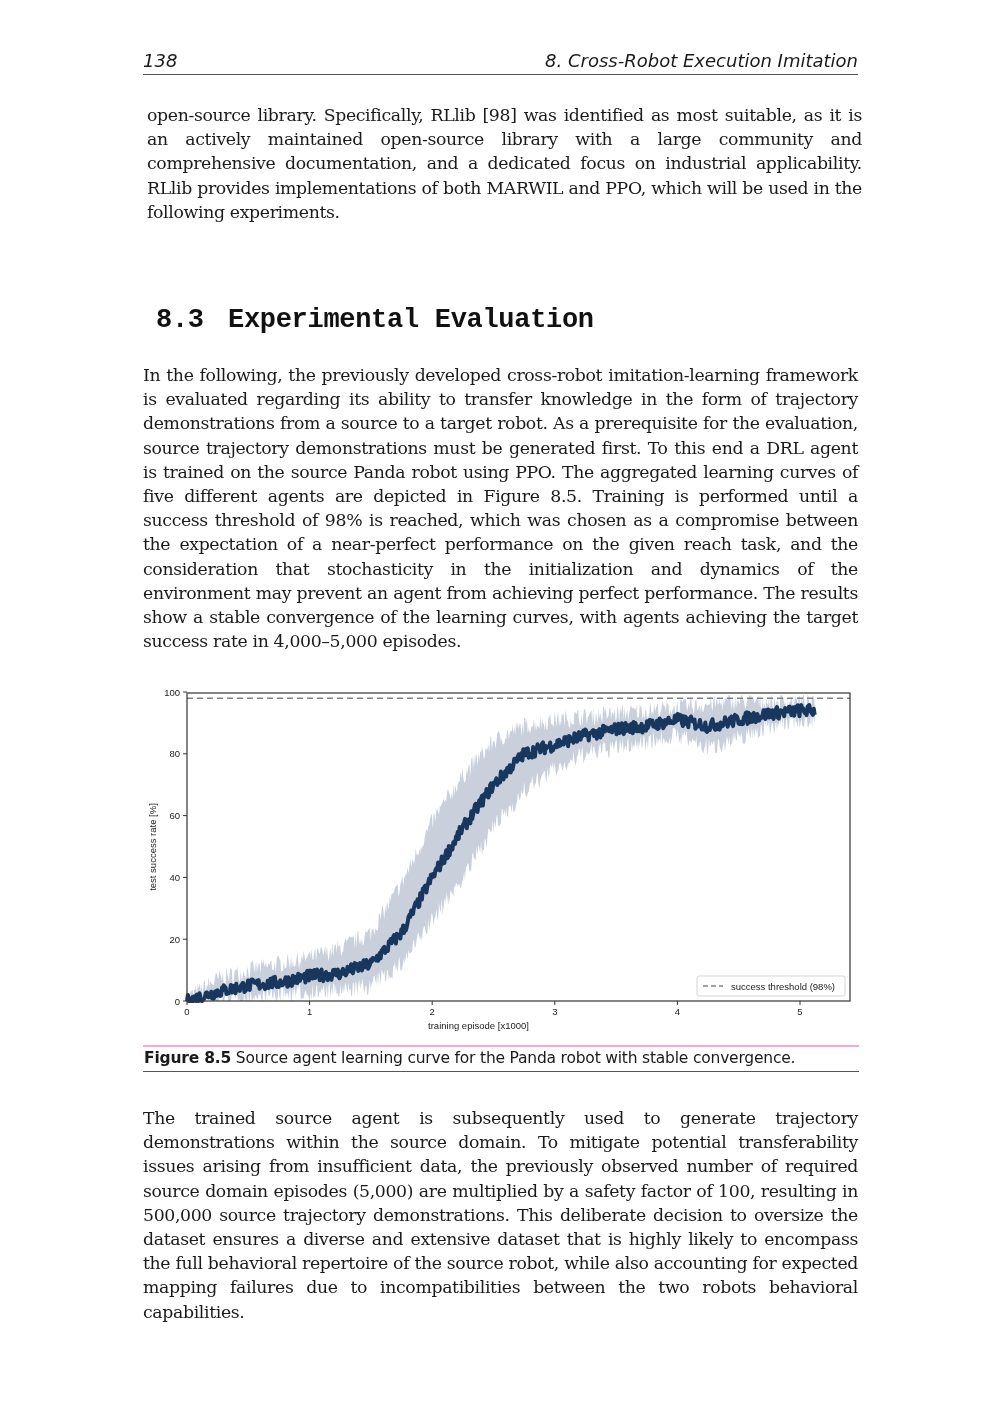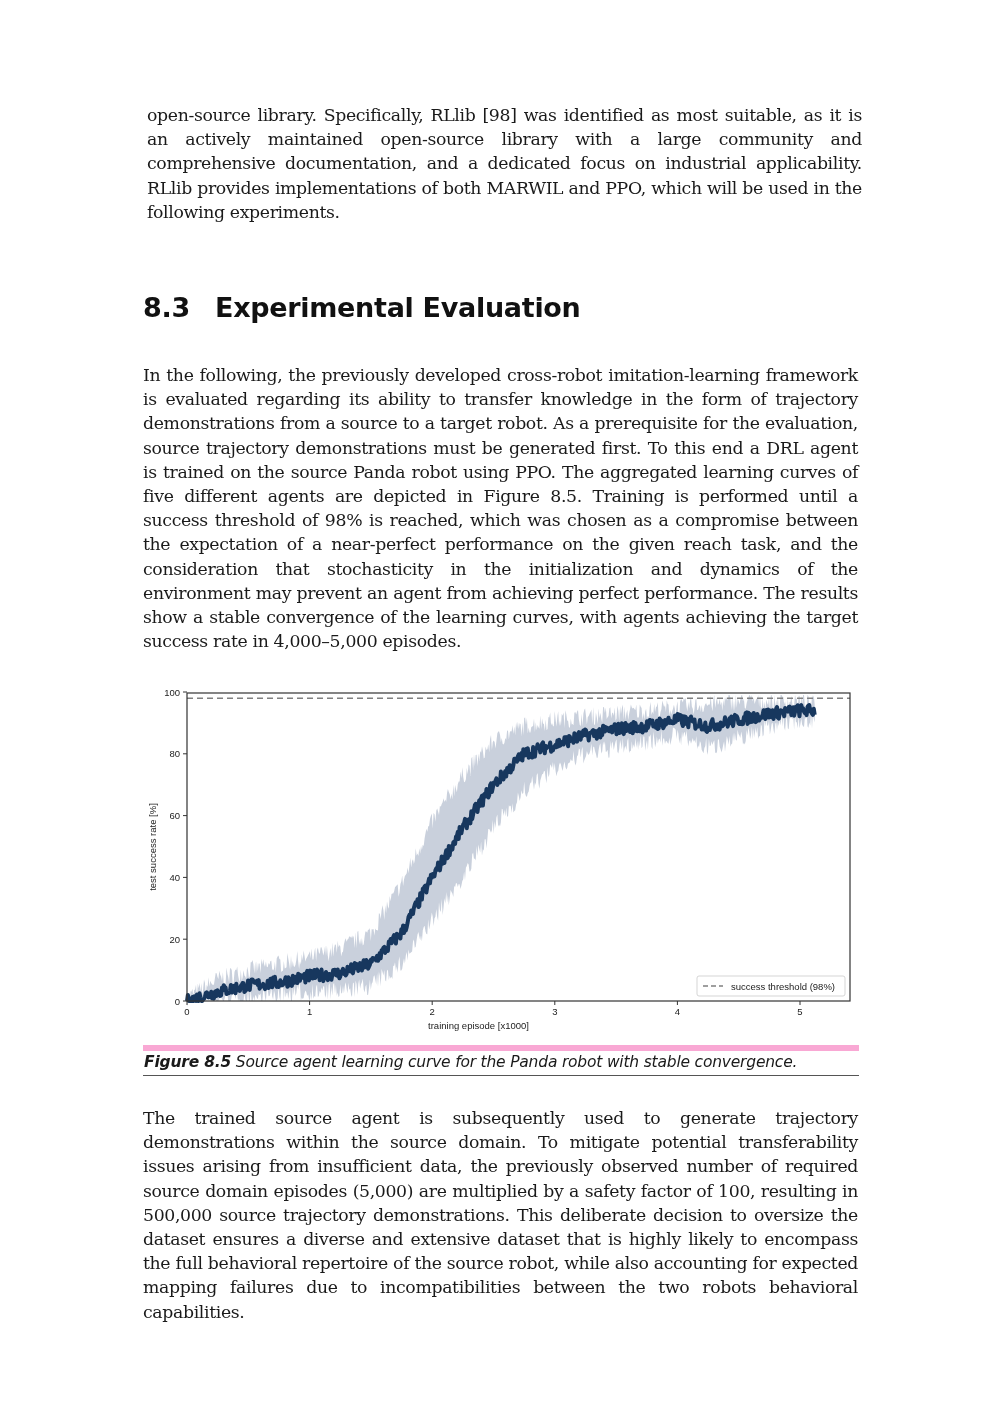--- a/index.html
+++ b/index.html
@@ -20,35 +20,39 @@
   .section-heading {
     position: absolute; left: 143px; top: 292px; width: 715px;
     font-family: "DejaVu Sans", sans-serif; font-weight: bold; font-size: 27px; color: #111;
     letter-spacing: -0.3px;
   }
   .section-heading .num { display: inline-block; width: 72px; }
   .figure { position: absolute; left: 143px; top: 684px; width: 715px; height: 350px; }
   .figure svg { display: block; }
   .caption {
     position: absolute; left: 143px; top: 1045px; width: 715px; height: 24px;
-    border-top: 6px solid #f9a8d4; border-bottom: 1px solid #555;
+    border-top: 2px solid #f9a8d4; border-bottom: 1px solid #555;
     font-family: "DejaVu Sans", sans-serif; font-size: 15.5px; color: #1a1a1a;
-    line-height: 22px; padding-left: 1px; letter-spacing: -0.2px; font-style: italic;
+    line-height: 22px; padding-left: 1px; letter-spacing: -0.2px;
   }
   .caption .lbl { font-weight: bold; }
 </style>
 </head>
 <body>
 
 <div class="page">
 
+  <div class="running-head">
+    <span class="pg">138</span>
+    <span class="chap">8. Cross-Robot Execution Imitation</span>
+  </div>
 
   <p class="body-text" style="top:99px; margin:4px;">open-source library. Specifically, RLlib [98] was identified as most suitable, as it is an actively maintained open-source library with a large community and comprehensive documentation, and a dedicated focus on industrial applicability.  RLlib provides implementations of both MARWIL and PPO, which will be used in the following experiments.</p>
 
-  <h2 class="section-heading" style="margin:0;">
+  <h2 class="section-heading" style="margin:13px;font-family:Liberation Mono, monospace;">
     <span class="num">8.3</span><span>Experimental Evaluation</span>
   </h2>
 
   <p class="body-text" style="top:363px; margin:0;">In the following, the previously developed cross-robot imitation-learning framework is evaluated regarding its ability to transfer knowledge in the form of trajectory demonstrations from a source to a target robot. As a prerequisite for the evaluation, source trajectory demonstrations must be generated first. To this end a DRL agent is trained on the source Panda robot using PPO. The aggregated learning curves of five different agents are depicted in Figure 8.5.  Training is performed until a success threshold of 98% is reached, which was chosen as a compromise between the expectation of a near-perfect performance on the given reach task, and the consideration that stochasticity in the initialization and dynamics of the environment may prevent an agent from achieving perfect performance. The results show a stable convergence of the learning curves, with agents achieving the target success rate in 4,000–5,000 episodes.</p>
 
   <div class="figure">
     <svg id="chart" width="715" height="350" viewBox="0 0 715 350">
         <path d="M44.0,323.2 L44.9,317.3 L45.8,308.6 L46.7,315.4 L47.6,307.0 L48.5,307.8 L49.4,304.8 L50.3,312.4 L51.2,305.9 L52.1,305.6 L53.0,300.7 L53.9,314.9 L54.8,299.6 L55.7,304.2 L56.6,298.7 L57.5,308.1 L58.3,299.0 L59.2,311.1 L60.1,305.5 L61.0,295.5 L61.9,298.8 L62.8,310.7 L63.7,300.9 L64.6,302.9 L65.5,293.3 L66.4,302.8 L67.3,296.8 L68.2,299.0 L69.1,300.5 L70.0,300.7 L70.9,300.7 L71.8,295.0 L72.7,289.0 L73.6,289.3 L74.5,293.0 L75.4,295.1 L76.3,286.7 L77.2,290.7 L78.1,292.7 L79.0,297.2 L79.9,288.3 L80.8,300.7 L81.7,301.1 L82.6,299.4 L83.5,283.5 L84.4,290.0 L85.2,293.0 L86.1,298.6 L87.0,284.5 L87.9,284.2 L88.8,286.2 L89.7,299.9 L90.6,298.4 L91.5,288.1 L92.4,285.5 L93.3,286.2 L94.2,282.4 L95.1,291.5 L96.0,296.0 L96.9,297.9 L97.8,285.8 L98.7,297.0 L99.6,293.6 L100.5,286.3 L101.4,291.6 L102.3,292.4 L103.2,295.0 L104.1,282.7 L105.0,286.2 L105.9,293.2 L106.8,292.6 L107.7,278.3 L108.6,278.3 L109.5,276.1 L110.4,280.2 L111.3,289.6 L112.2,277.6 L113.0,289.5 L113.9,277.2 L114.8,286.9 L115.7,279.6 L116.6,279.6 L117.5,289.2 L118.4,274.5 L119.3,280.8 L120.2,275.3 L121.1,280.2 L122.0,282.8 L122.9,277.5 L123.8,282.7 L124.7,283.2 L125.6,279.0 L126.5,280.7 L127.4,276.9 L128.3,276.8 L129.2,285.0 L130.1,286.6 L131.0,284.8 L131.9,277.8 L132.8,288.4 L133.7,274.4 L134.6,272.6 L135.5,271.5 L136.4,275.0 L137.3,275.5 L138.2,288.1 L139.1,287.1 L140.0,286.8 L140.8,277.0 L141.7,284.5 L142.6,284.1 L143.5,283.2 L144.4,269.1 L145.3,274.8 L146.2,279.8 L147.1,285.8 L148.0,271.8 L148.9,283.7 L149.8,277.0 L150.7,282.3 L151.6,282.9 L152.5,280.8 L153.4,275.4 L154.3,267.1 L155.2,277.6 L156.1,285.1 L157.0,277.3 L157.9,280.4 L158.8,270.2 L159.7,276.3 L160.6,266.4 L161.5,271.8 L162.4,277.4 L163.3,274.5 L164.2,273.0 L165.1,271.0 L166.0,269.6 L166.9,267.3 L167.7,274.5 L168.6,264.6 L169.5,275.5 L170.4,275.5 L171.3,268.4 L172.2,263.6 L173.1,277.2 L174.0,266.0 L174.9,263.5 L175.8,268.4 L176.7,270.0 L177.6,263.5 L178.5,263.2 L179.4,266.4 L180.3,271.5 L181.2,267.7 L182.1,261.7 L183.0,271.8 L183.9,261.5 L184.8,271.8 L185.7,277.2 L186.6,269.6 L187.5,263.9 L188.4,273.2 L189.3,258.6 L190.2,272.6 L191.1,264.0 L192.0,260.3 L192.9,261.1 L193.8,268.7 L194.7,256.8 L195.5,263.3 L196.4,261.0 L197.3,262.6 L198.2,272.4 L199.1,268.6 L200.0,267.7 L200.9,260.4 L201.8,256.4 L202.7,254.2 L203.6,257.7 L204.5,255.4 L205.4,254.7 L206.3,252.1 L207.2,253.5 L208.1,252.2 L209.0,254.3 L209.9,251.5 L210.8,253.6 L211.7,264.1 L212.6,248.3 L213.5,264.1 L214.4,247.7 L215.3,246.9 L216.2,260.5 L217.1,255.0 L218.0,260.7 L218.9,253.9 L219.8,261.4 L220.7,260.2 L221.6,252.8 L222.4,247.5 L223.3,247.6 L224.2,248.8 L225.1,245.4 L226.0,246.0 L226.9,243.9 L227.8,257.1 L228.7,245.0 L229.6,245.4 L230.5,244.9 L231.4,251.4 L232.3,244.6 L233.2,246.0 L234.1,246.0 L235.0,246.8 L235.9,229.3 L236.8,229.7 L237.7,235.0 L238.6,226.3 L239.5,221.2 L240.4,226.2 L241.3,236.1 L242.2,221.3 L243.1,229.2 L244.0,217.3 L244.9,222.4 L245.8,224.8 L246.7,211.9 L247.6,217.3 L248.5,209.9 L249.4,209.6 L250.2,209.4 L251.1,207.6 L252.0,203.3 L252.9,202.2 L253.8,201.3 L254.7,200.3 L255.6,212.8 L256.5,208.5 L257.4,200.0 L258.3,197.6 L259.2,191.5 L260.1,201.9 L261.0,195.4 L261.9,192.1 L262.8,190.7 L263.7,189.2 L264.6,183.6 L265.5,189.3 L266.4,181.7 L267.3,173.8 L268.2,183.6 L269.1,177.0 L270.0,175.2 L270.9,180.1 L271.8,176.0 L272.7,164.2 L273.6,171.4 L274.5,169.4 L275.4,172.1 L276.3,164.3 L277.2,169.7 L278.0,162.1 L278.9,165.9 L279.8,160.8 L280.7,161.9 L281.6,154.2 L282.5,149.2 L283.4,144.7 L284.3,147.8 L285.2,142.4 L286.1,141.7 L287.0,134.9 L287.9,131.7 L288.8,129.4 L289.7,144.4 L290.6,129.1 L291.5,130.2 L292.4,137.8 L293.3,126.5 L294.2,124.5 L295.1,127.4 L296.0,131.1 L296.9,121.8 L297.8,122.7 L298.7,120.1 L299.6,118.3 L300.5,114.3 L301.4,118.1 L302.3,115.6 L303.2,117.8 L304.1,108.6 L304.9,105.1 L305.8,108.1 L306.7,109.9 L307.6,115.5 L308.5,109.5 L309.4,115.6 L310.3,100.6 L311.2,112.2 L312.1,101.0 L313.0,105.1 L313.9,108.3 L314.8,100.3 L315.7,97.6 L316.6,97.6 L317.5,87.6 L318.4,94.3 L319.3,83.3 L320.2,92.8 L321.1,98.3 L322.0,97.8 L322.9,95.3 L323.8,84.0 L324.7,90.3 L325.6,80.3 L326.5,81.8 L327.4,92.1 L328.3,74.5 L329.2,72.7 L330.1,86.0 L331.0,70.2 L331.9,82.3 L332.7,70.9 L333.6,70.7 L334.5,82.3 L335.4,69.5 L336.3,77.1 L337.2,67.1 L338.1,68.7 L339.0,62.2 L339.9,67.0 L340.8,74.5 L341.7,73.5 L342.6,62.5 L343.5,65.9 L344.4,65.2 L345.3,60.2 L346.2,68.3 L347.1,55.0 L348.0,51.0 L348.9,66.1 L349.8,58.1 L350.7,56.6 L351.6,58.1 L352.5,64.5 L353.4,57.2 L354.3,49.4 L355.2,47.4 L356.1,47.4 L357.0,50.8 L357.9,57.9 L358.8,53.9 L359.6,59.8 L360.5,60.6 L361.4,59.0 L362.3,54.0 L363.2,55.8 L364.1,46.6 L365.0,46.8 L365.9,55.6 L366.8,48.3 L367.7,47.1 L368.6,47.4 L369.5,41.3 L370.4,50.0 L371.3,42.5 L372.2,51.3 L373.1,38.2 L374.0,44.3 L374.9,37.8 L375.8,45.0 L376.7,39.2 L377.6,40.2 L378.5,52.5 L379.4,38.1 L380.3,51.1 L381.2,34.1 L382.1,33.4 L383.0,40.7 L383.9,33.7 L384.8,49.5 L385.7,43.6 L386.6,48.5 L387.4,48.5 L388.3,43.0 L389.2,42.4 L390.1,42.1 L391.0,34.4 L391.9,48.1 L392.8,38.3 L393.7,46.2 L394.6,41.1 L395.5,43.2 L396.4,44.7 L397.3,31.6 L398.2,44.9 L399.1,34.6 L400.0,39.4 L400.9,40.0 L401.8,47.0 L402.7,35.4 L403.6,46.2 L404.5,45.0 L405.4,32.9 L406.3,33.6 L407.2,28.6 L408.1,41.3 L409.0,38.9 L409.9,41.7 L410.8,42.4 L411.7,27.1 L412.6,35.4 L413.5,42.6 L414.4,32.3 L415.2,27.3 L416.1,41.9 L417.0,36.3 L417.9,41.7 L418.8,29.7 L419.7,31.7 L420.6,28.4 L421.5,44.0 L422.4,26.2 L423.3,30.3 L424.2,36.4 L425.1,37.0 L426.0,43.4 L426.9,43.5 L427.8,34.4 L428.7,40.5 L429.6,39.9 L430.5,41.3 L431.4,28.8 L432.3,28.0 L433.2,30.5 L434.1,27.4 L435.0,25.9 L435.9,35.7 L436.8,41.0 L437.7,41.9 L438.6,29.8 L439.5,42.2 L440.4,29.4 L441.3,25.7 L442.1,24.5 L443.0,31.7 L443.9,40.6 L444.8,33.0 L445.7,32.1 L446.6,29.7 L447.5,28.0 L448.4,25.5 L449.3,40.5 L450.2,23.0 L451.1,40.9 L452.0,40.3 L452.9,28.4 L453.8,33.2 L454.7,40.1 L455.6,24.5 L456.5,34.3 L457.4,28.7 L458.3,35.0 L459.2,38.8 L460.1,23.0 L461.0,23.3 L461.9,28.9 L462.8,23.4 L463.7,35.1 L464.6,33.3 L465.5,31.9 L466.4,24.4 L467.3,23.2 L468.2,34.4 L469.1,29.3 L469.9,28.4 L470.8,31.8 L471.7,23.5 L472.6,36.8 L473.5,34.4 L474.4,21.8 L475.3,26.5 L476.2,37.3 L477.1,22.3 L478.0,30.1 L478.9,24.0 L479.8,20.6 L480.7,35.7 L481.6,22.4 L482.5,35.9 L483.4,29.6 L484.3,25.7 L485.2,36.1 L486.1,29.7 L487.0,25.2 L487.9,20.5 L488.8,23.6 L489.7,24.6 L490.6,23.7 L491.5,25.2 L492.4,26.0 L493.3,20.5 L494.2,32.9 L495.1,34.1 L496.0,32.6 L496.8,20.4 L497.7,22.7 L498.6,23.9 L499.5,36.2 L500.4,28.7 L501.3,35.7 L502.2,27.4 L503.1,24.8 L504.0,35.1 L504.9,31.8 L505.8,33.8 L506.7,23.6 L507.6,17.9 L508.5,31.0 L509.4,27.6 L510.3,30.1 L511.2,19.9 L512.1,28.1 L513.0,23.2 L513.9,22.3 L514.8,18.2 L515.7,34.6 L516.6,33.6 L517.5,27.9 L518.4,25.3 L519.3,16.5 L520.2,19.8 L521.1,23.1 L522.0,21.3 L522.9,27.9 L523.8,16.3 L524.6,20.0 L525.5,20.6 L526.4,31.7 L527.3,25.9 L528.2,30.4 L529.1,27.4 L530.0,24.7 L530.9,20.7 L531.8,24.5 L532.7,32.1 L533.6,22.3 L534.5,17.3 L535.4,31.6 L536.3,31.4 L537.2,16.9 L538.1,14.9 L539.0,16.4 L539.9,18.5 L540.8,13.7 L541.7,16.1 L542.6,13.8 L543.5,22.6 L544.4,27.4 L545.3,17.9 L546.2,24.6 L547.1,16.6 L548.0,13.2 L548.9,22.8 L549.8,24.7 L550.7,30.5 L551.5,24.4 L552.4,16.1 L553.3,14.4 L554.2,26.3 L555.1,25.7 L556.0,22.7 L556.9,21.1 L557.8,28.1 L558.7,21.0 L559.6,28.1 L560.5,27.4 L561.4,22.5 L562.3,20.0 L563.2,19.3 L564.1,21.7 L565.0,21.2 L565.9,20.3 L566.8,20.8 L567.7,11.4 L568.6,22.2 L569.5,27.3 L570.4,14.9 L571.3,11.1 L572.2,24.1 L573.1,17.4 L574.0,13.3 L574.9,20.9 L575.8,19.3 L576.7,14.7 L577.6,21.3 L578.5,17.7 L579.3,26.9 L580.2,15.8 L581.1,22.1 L582.0,12.9 L582.9,16.6 L583.8,13.0 L584.7,16.8 L585.6,11.1 L586.5,11.1 L587.4,13.4 L588.3,26.0 L589.2,11.6 L590.1,26.8 L591.0,16.7 L591.9,26.7 L592.8,11.1 L593.7,23.8 L594.6,14.9 L595.5,16.2 L596.4,20.6 L597.3,15.8 L598.2,11.5 L599.1,11.1 L600.0,17.3 L600.9,14.7 L601.8,23.9 L602.7,24.7 L603.6,19.4 L604.5,16.0 L605.4,13.5 L606.3,11.1 L607.1,11.8 L608.0,13.7 L608.9,11.1 L609.8,17.4 L610.7,13.4 L611.6,20.0 L612.5,17.0 L613.4,14.5 L614.3,15.5 L615.2,11.1 L616.1,22.7 L617.0,11.1 L617.9,23.2 L618.8,24.2 L619.7,13.7 L620.6,26.1 L621.5,17.4 L622.4,25.8 L623.3,15.6 L624.2,19.2 L625.1,20.9 L626.0,13.4 L626.9,26.4 L627.8,11.8 L628.7,11.1 L629.6,22.9 L630.5,25.7 L631.4,11.1 L632.3,23.0 L633.2,15.9 L634.0,22.7 L634.9,12.4 L635.8,26.0 L636.7,22.2 L637.6,11.1 L638.5,11.1 L639.4,12.7 L640.3,13.1 L641.2,20.2 L642.1,17.5 L643.0,24.1 L643.9,26.2 L644.8,14.8 L645.7,24.8 L646.6,18.0 L647.5,17.8 L648.4,11.8 L649.3,20.1 L650.2,23.4 L651.1,21.4 L652.0,11.1 L652.9,15.1 L653.8,14.8 L654.7,25.0 L655.6,12.2 L656.5,11.8 L657.4,24.7 L658.3,11.6 L659.2,20.9 L660.1,11.1 L661.0,11.1 L661.8,21.5 L662.7,25.6 L663.6,26.5 L664.5,11.1 L665.4,12.2 L666.3,22.3 L667.2,17.7 L668.1,25.1 L669.0,11.1 L669.9,14.2 L670.8,11.5 L671.7,20.7 L671.7,38.5 L670.8,34.7 L669.9,30.0 L669.0,44.8 L668.1,28.7 L667.2,41.6 L666.3,38.6 L665.4,43.7 L664.5,42.2 L663.6,26.7 L662.7,34.4 L661.8,34.2 L661.0,43.1 L660.1,42.2 L659.2,40.8 L658.3,34.4 L657.4,39.9 L656.5,44.2 L655.6,32.0 L654.7,44.2 L653.8,38.4 L652.9,37.7 L652.0,29.6 L651.1,45.7 L650.2,31.6 L649.3,35.6 L648.4,33.4 L647.5,34.0 L646.6,34.2 L645.7,45.3 L644.8,44.2 L643.9,33.0 L643.0,35.4 L642.1,46.5 L641.2,43.6 L640.3,29.9 L639.4,42.4 L638.5,30.8 L637.6,41.4 L636.7,35.4 L635.8,41.9 L634.9,38.6 L634.0,46.0 L633.2,38.6 L632.3,39.8 L631.4,50.1 L630.5,45.5 L629.6,38.7 L628.7,39.5 L627.8,45.6 L626.9,50.5 L626.0,37.1 L625.1,41.5 L624.2,41.5 L623.3,34.0 L622.4,42.3 L621.5,35.7 L620.6,51.0 L619.7,52.5 L618.8,42.2 L617.9,40.2 L617.0,52.5 L616.1,52.1 L615.2,55.0 L614.3,43.0 L613.4,49.5 L612.5,43.3 L611.6,53.7 L610.7,44.2 L609.8,55.3 L608.9,42.4 L608.0,50.9 L607.1,55.1 L606.3,48.1 L605.4,42.9 L604.5,51.5 L603.6,45.7 L602.7,57.1 L601.8,60.5 L600.9,58.7 L600.0,60.5 L599.1,52.1 L598.2,47.5 L597.3,53.9 L596.4,51.6 L595.5,50.1 L594.6,45.7 L593.7,56.7 L592.8,55.8 L591.9,48.7 L591.0,57.5 L590.1,49.1 L589.2,59.4 L588.3,60.2 L587.4,62.8 L586.5,52.0 L585.6,60.8 L584.7,55.4 L583.8,52.3 L582.9,59.9 L582.0,67.5 L581.1,57.3 L580.2,61.1 L579.3,65.6 L578.5,68.5 L577.6,65.2 L576.7,62.8 L575.8,55.0 L574.9,56.1 L574.0,68.0 L573.1,69.2 L572.2,68.5 L571.3,56.2 L570.4,58.0 L569.5,61.1 L568.6,57.2 L567.7,61.6 L566.8,62.1 L565.9,55.0 L565.0,67.7 L564.1,70.8 L563.2,53.7 L562.3,61.9 L561.4,63.9 L560.5,69.3 L559.6,67.4 L558.7,65.8 L557.8,58.9 L556.9,57.0 L556.0,63.3 L555.1,61.2 L554.2,64.9 L553.3,52.0 L552.4,59.2 L551.5,56.0 L550.7,57.7 L549.8,54.0 L548.9,57.1 L548.0,59.8 L547.1,56.3 L546.2,56.9 L545.3,62.4 L544.4,55.4 L543.5,46.3 L542.6,52.9 L541.7,47.7 L540.8,49.2 L539.9,53.7 L539.0,47.4 L538.1,61.6 L537.2,53.2 L536.3,59.4 L535.4,49.7 L534.5,45.8 L533.6,55.1 L532.7,45.7 L531.8,44.4 L530.9,43.9 L530.0,43.5 L529.1,52.8 L528.2,56.9 L527.3,60.9 L526.4,53.5 L525.5,59.8 L524.6,59.1 L523.8,57.2 L522.9,57.0 L522.0,59.9 L521.1,54.6 L520.2,54.4 L519.3,61.8 L518.4,45.5 L517.5,58.8 L516.6,54.4 L515.7,55.4 L514.8,59.5 L513.9,52.4 L513.0,59.5 L512.1,63.3 L511.2,54.5 L510.3,47.6 L509.4,65.3 L508.5,62.7 L507.6,50.3 L506.7,52.8 L505.8,52.1 L504.9,65.7 L504.0,55.9 L503.1,60.0 L502.2,66.7 L501.3,52.8 L500.4,52.2 L499.5,62.6 L498.6,64.2 L497.7,51.2 L496.8,62.6 L496.0,56.5 L495.1,65.7 L494.2,57.0 L493.3,63.8 L492.4,53.7 L491.5,63.7 L490.6,60.3 L489.7,64.9 L488.8,57.3 L487.9,67.2 L487.0,66.8 L486.1,69.1 L485.2,53.7 L484.3,57.0 L483.4,66.1 L482.5,61.7 L481.6,64.1 L480.7,68.8 L479.8,53.7 L478.9,65.4 L478.0,60.1 L477.1,56.0 L476.2,65.0 L475.3,69.4 L474.4,67.7 L473.5,55.2 L472.6,57.6 L471.7,61.2 L470.8,66.1 L469.9,59.5 L469.1,57.5 L468.2,64.7 L467.3,56.5 L466.4,73.5 L465.5,73.7 L464.6,65.7 L463.7,67.6 L462.8,68.0 L461.9,57.2 L461.0,61.3 L460.1,57.4 L459.2,67.6 L458.3,69.6 L457.4,59.2 L456.5,61.5 L455.6,66.1 L454.7,73.6 L453.8,74.0 L452.9,69.8 L452.0,66.9 L451.1,62.8 L450.2,62.7 L449.3,71.5 L448.4,59.6 L447.5,65.8 L446.6,69.0 L445.7,70.9 L444.8,69.8 L443.9,66.9 L443.0,71.9 L442.1,74.3 L441.3,76.3 L440.4,79.5 L439.5,62.8 L438.6,66.2 L437.7,73.6 L436.8,65.2 L435.9,64.4 L435.0,71.2 L434.1,71.9 L433.2,79.0 L432.3,81.5 L431.4,76.5 L430.5,67.0 L429.6,76.8 L428.7,76.7 L427.8,75.1 L426.9,77.9 L426.0,79.2 L425.1,79.2 L424.2,84.0 L423.3,85.6 L422.4,83.0 L421.5,77.4 L420.6,81.5 L419.7,87.1 L418.8,84.3 L417.9,80.4 L417.0,78.4 L416.1,80.9 L415.2,87.1 L414.4,88.1 L413.5,92.2 L412.6,87.3 L411.7,78.9 L410.8,86.2 L409.9,77.9 L409.0,84.0 L408.1,81.7 L407.2,80.3 L406.3,90.6 L405.4,93.2 L404.5,83.1 L403.6,99.2 L402.7,94.6 L401.8,87.1 L400.9,87.3 L400.0,90.0 L399.1,90.2 L398.2,93.4 L397.3,96.6 L396.4,104.8 L395.5,99.8 L394.6,88.9 L393.7,90.9 L392.8,101.1 L391.9,98.2 L391.0,105.8 L390.1,99.0 L389.2,92.1 L388.3,98.4 L387.4,98.8 L386.6,101.4 L385.7,107.4 L384.8,109.0 L383.9,112.7 L383.0,112.3 L382.1,109.3 L381.2,97.8 L380.3,108.9 L379.4,110.1 L378.5,106.3 L377.6,113.3 L376.7,116.9 L375.8,112.3 L374.9,108.6 L374.0,118.3 L373.1,120.6 L372.2,126.2 L371.3,126.9 L370.4,128.6 L369.5,119.3 L368.6,129.1 L367.7,121.4 L366.8,122.4 L365.9,121.2 L365.0,133.1 L364.1,132.1 L363.2,123.8 L362.3,132.5 L361.4,125.6 L360.5,132.1 L359.6,125.3 L358.8,124.7 L357.9,138.3 L357.0,142.5 L356.1,140.4 L355.2,142.4 L354.3,130.5 L353.4,133.6 L352.5,144.1 L351.6,137.3 L350.7,149.7 L349.8,136.1 L348.9,146.2 L348.0,148.8 L347.1,146.4 L346.2,145.0 L345.3,145.0 L344.4,154.7 L343.5,164.2 L342.6,155.2 L341.7,155.2 L340.8,166.8 L339.9,165.1 L339.0,171.7 L338.1,157.6 L337.2,168.6 L336.3,165.1 L335.4,160.6 L334.5,171.9 L333.6,162.1 L332.7,176.4 L331.9,174.5 L331.0,175.1 L330.1,168.4 L329.2,170.5 L328.3,184.8 L327.4,187.3 L326.5,187.5 L325.6,180.6 L324.7,179.0 L323.8,181.9 L322.9,183.7 L322.0,196.3 L321.1,187.4 L320.2,195.2 L319.3,196.9 L318.4,201.6 L317.5,205.0 L316.6,200.3 L315.7,200.1 L314.8,203.0 L313.9,199.4 L313.0,199.1 L312.1,202.9 L311.2,202.0 L310.3,213.1 L309.4,209.4 L308.5,208.1 L307.6,205.9 L306.7,214.2 L305.8,221.3 L304.9,210.9 L304.1,218.5 L303.2,208.1 L302.3,219.5 L301.4,214.3 L300.5,224.1 L299.6,230.9 L298.7,214.9 L297.8,228.1 L296.9,226.1 L296.0,218.3 L295.1,236.7 L294.2,233.0 L293.3,225.1 L292.4,232.8 L291.5,234.3 L290.6,242.1 L289.7,232.4 L288.8,228.6 L287.9,234.6 L287.0,241.2 L286.1,245.4 L285.2,235.2 L284.3,250.3 L283.4,250.1 L282.5,247.5 L281.6,241.8 L280.7,243.1 L279.8,246.2 L278.9,257.4 L278.0,251.6 L277.2,256.2 L276.3,252.6 L275.4,247.9 L274.5,250.5 L273.6,255.9 L272.7,262.7 L271.8,263.7 L270.9,255.5 L270.0,257.5 L269.1,267.6 L268.2,268.2 L267.3,268.9 L266.4,269.8 L265.5,265.6 L264.6,276.4 L263.7,267.9 L262.8,271.8 L261.9,279.8 L261.0,274.3 L260.1,278.9 L259.2,284.8 L258.3,286.6 L257.4,286.5 L256.5,272.5 L255.6,277.0 L254.7,288.7 L253.8,282.6 L252.9,286.8 L252.0,278.3 L251.1,281.9 L250.2,281.8 L249.4,295.1 L248.5,292.8 L247.6,294.5 L246.7,291.6 L245.8,296.0 L244.9,285.8 L244.0,286.8 L243.1,297.5 L242.2,296.2 L241.3,286.0 L240.4,291.4 L239.5,287.9 L238.6,285.0 L237.7,302.2 L236.8,291.9 L235.9,287.5 L235.0,302.8 L234.1,288.9 L233.2,300.4 L232.3,295.6 L231.4,291.3 L230.5,292.7 L229.6,298.2 L228.7,299.7 L227.8,305.8 L226.9,295.6 L226.0,303.8 L225.1,310.7 L224.2,310.9 L223.3,300.4 L222.4,302.8 L221.6,308.5 L220.7,305.4 L219.8,294.7 L218.9,298.3 L218.0,300.3 L217.1,304.8 L216.2,295.2 L215.3,300.0 L214.4,311.1 L213.5,300.0 L212.6,296.4 L211.7,313.1 L210.8,298.6 L209.9,299.4 L209.0,312.9 L208.1,310.9 L207.2,304.3 L206.3,305.9 L205.4,298.8 L204.5,309.2 L203.6,304.7 L202.7,298.3 L201.8,302.0 L200.9,309.4 L200.0,302.0 L199.1,308.9 L198.2,309.6 L197.3,300.3 L196.4,312.1 L195.5,312.9 L194.7,308.6 L193.8,311.7 L192.9,300.8 L192.0,309.4 L191.1,298.8 L190.2,300.6 L189.3,311.4 L188.4,302.4 L187.5,315.1 L186.6,298.9 L185.7,300.9 L184.8,315.5 L183.9,300.6 L183.0,311.1 L182.1,313.7 L181.2,302.8 L180.3,301.9 L179.4,306.5 L178.5,303.5 L177.6,308.9 L176.7,306.7 L175.8,311.7 L174.9,313.3 L174.0,300.4 L173.1,302.9 L172.2,313.1 L171.3,312.1 L170.4,314.8 L169.5,299.9 L168.6,316.5 L167.7,307.5 L166.9,316.8 L166.0,314.9 L165.1,310.3 L164.2,312.1 L163.3,308.0 L162.4,306.4 L161.5,309.6 L160.6,313.9 L159.7,315.0 L158.8,313.4 L157.9,316.5 L157.0,301.1 L156.1,299.6 L155.2,305.4 L154.3,301.1 L153.4,308.7 L152.5,311.9 L151.6,301.4 L150.7,311.2 L149.8,302.4 L148.9,317.0 L148.0,317.0 L147.1,304.7 L146.2,308.2 L145.3,315.0 L144.4,308.5 L143.5,309.2 L142.6,313.4 L141.7,303.4 L140.8,317.0 L140.0,301.3 L139.1,303.2 L138.2,303.8 L137.3,317.0 L136.4,312.7 L135.5,302.1 L134.6,314.3 L133.7,317.0 L132.8,316.2 L131.9,309.9 L131.0,306.4 L130.1,315.5 L129.2,312.3 L128.3,302.8 L127.4,309.1 L126.5,311.9 L125.6,312.3 L124.7,305.8 L123.8,306.2 L122.9,317.0 L122.0,313.3 L121.1,305.6 L120.2,306.8 L119.3,317.0 L118.4,317.0 L117.5,309.2 L116.6,311.3 L115.7,309.8 L114.8,315.2 L113.9,314.1 L113.0,311.4 L112.2,311.3 L111.3,317.0 L110.4,311.9 L109.5,317.0 L108.6,317.0 L107.7,305.1 L106.8,317.0 L105.9,317.0 L105.0,305.3 L104.1,317.0 L103.2,317.0 L102.3,315.4 L101.4,309.2 L100.5,317.0 L99.6,317.0 L98.7,317.0 L97.8,317.0 L96.9,317.0 L96.0,314.6 L95.1,317.0 L94.2,310.1 L93.3,310.3 L92.4,315.0 L91.5,310.3 L90.6,306.1 L89.7,310.8 L88.8,311.4 L87.9,317.0 L87.0,317.0 L86.1,317.0 L85.2,317.0 L84.4,309.4 L83.5,310.9 L82.6,308.4 L81.7,314.6 L80.8,317.0 L79.9,317.0 L79.0,314.6 L78.1,313.9 L77.2,312.1 L76.3,314.9 L75.4,317.0 L74.5,317.0 L73.6,317.0 L72.7,316.2 L71.8,312.1 L70.9,317.0 L70.0,315.6 L69.1,313.0 L68.2,310.8 L67.3,317.0 L66.4,314.1 L65.5,308.7 L64.6,311.3 L63.7,317.0 L62.8,312.8 L61.9,317.0 L61.0,317.0 L60.1,313.2 L59.2,313.2 L58.3,313.9 L57.5,313.9 L56.6,317.0 L55.7,317.0 L54.8,317.0 L53.9,317.0 L53.0,317.0 L52.1,316.4 L51.2,308.7 L50.3,317.0 L49.4,312.2 L48.5,317.0 L47.6,317.0 L46.7,317.0 L45.8,317.0 L44.9,311.6 L44.0,317.0 Z" fill="#c3cbd8" opacity="0.9" stroke="none"></path>
         <path d="M44.0,317.0 L44.9,310.9 L45.8,317.0 L46.7,317.0 L47.6,317.0 L48.5,317.0 L49.4,313.0 L50.3,317.0 L51.2,312.4 L52.1,312.0 L53.0,317.0 L53.9,310.5 L54.8,317.0 L55.7,317.0 L56.6,309.3 L57.5,313.6 L58.3,316.9 L59.2,317.0 L60.1,315.4 L61.0,315.0 L61.9,313.0 L62.8,309.1 L63.7,308.3 L64.6,309.2 L65.5,313.4 L66.4,313.1 L67.3,313.1 L68.2,307.8 L69.1,314.4 L70.0,313.9 L70.9,314.6 L71.8,307.8 L72.7,307.2 L73.6,312.0 L74.5,306.2 L75.4,308.5 L76.3,311.2 L77.2,312.0 L78.1,311.3 L79.0,303.6 L79.9,306.3 L80.8,301.2 L81.7,303.3 L82.6,303.4 L83.5,310.1 L84.4,309.4 L85.2,309.3 L86.1,309.1 L87.0,306.6 L87.9,300.9 L88.8,308.5 L89.7,305.8 L90.6,302.0 L91.5,303.6 L92.4,309.3 L93.3,299.7 L94.2,306.2 L95.1,306.4 L96.0,305.6 L96.9,306.9 L97.8,301.9 L98.7,300.9 L99.6,299.0 L100.5,299.2 L101.4,308.1 L102.3,307.0 L103.2,305.9 L104.1,305.1 L105.0,296.6 L105.9,298.4 L106.8,305.9 L107.7,296.7 L108.6,295.5 L109.5,295.5 L110.4,296.8 L111.3,298.7 L112.2,298.6 L113.0,299.0 L113.9,296.7 L114.8,300.9 L115.7,296.1 L116.6,304.7 L117.5,302.9 L118.4,302.7 L119.3,302.1 L120.2,299.8 L121.1,302.5 L122.0,305.1 L122.9,302.4 L123.8,303.6 L124.7,296.7 L125.6,304.0 L126.5,299.7 L127.4,294.8 L128.3,302.7 L129.2,303.2 L130.1,293.4 L131.0,294.0 L131.9,292.9 L132.8,300.8 L133.7,302.8 L134.6,298.8 L135.5,303.0 L136.4,301.4 L137.3,296.3 L138.2,298.1 L139.1,301.3 L140.0,300.6 L140.8,299.4 L141.7,296.7 L142.6,293.3 L143.5,297.7 L144.4,302.7 L145.3,293.2 L146.2,301.6 L147.1,294.8 L148.0,298.8 L148.9,301.9 L149.8,291.8 L150.7,292.9 L151.6,298.7 L152.5,292.8 L153.4,295.6 L154.3,299.0 L155.2,289.7 L156.1,290.5 L157.0,296.8 L157.9,291.2 L158.8,293.9 L159.7,293.1 L160.6,290.9 L161.5,289.8 L162.4,298.5 L163.3,290.5 L164.2,286.9 L165.1,288.3 L166.0,296.4 L166.9,286.5 L167.7,289.8 L168.6,287.1 L169.5,294.4 L170.4,294.2 L171.3,285.9 L172.2,294.0 L173.1,289.9 L174.0,285.5 L174.9,287.4 L175.8,289.8 L176.7,296.2 L177.6,294.6 L178.5,285.6 L179.4,292.7 L180.3,297.1 L181.2,290.9 L182.1,293.8 L183.0,287.9 L183.9,293.3 L184.8,296.1 L185.7,290.1 L186.6,290.1 L187.5,292.8 L188.4,295.8 L189.3,291.2 L190.2,285.9 L191.1,286.0 L192.0,285.8 L192.9,291.1 L193.8,291.7 L194.7,285.4 L195.5,291.1 L196.4,294.3 L197.3,292.5 L198.2,287.3 L199.1,287.0 L200.0,284.8 L200.9,289.9 L201.8,286.6 L202.7,291.5 L203.6,290.0 L204.5,282.7 L205.4,285.6 L206.3,287.2 L207.2,287.4 L208.1,280.2 L209.0,287.3 L209.9,289.3 L210.8,285.1 L211.7,279.1 L212.6,279.7 L213.5,284.3 L214.4,280.2 L215.3,287.0 L216.2,282.1 L217.1,279.1 L218.0,284.4 L218.9,286.4 L219.8,279.8 L220.7,276.2 L221.6,283.4 L222.4,283.1 L223.3,276.1 L224.2,277.4 L225.1,284.7 L226.0,282.7 L226.9,280.6 L227.8,275.8 L228.7,277.7 L229.6,274.0 L230.5,275.5 L231.4,274.5 L232.3,274.1 L233.2,276.4 L234.1,271.7 L235.0,276.8 L235.9,275.0 L236.8,268.9 L237.7,274.3 L238.6,266.2 L239.5,266.5 L240.4,263.7 L241.3,262.9 L242.2,268.9 L243.1,264.0 L244.0,266.1 L244.9,266.9 L245.8,257.6 L246.7,258.4 L247.6,255.0 L248.5,259.2 L249.4,256.7 L250.2,253.1 L251.1,251.1 L252.0,256.8 L252.9,259.5 L253.8,249.8 L254.7,250.6 L255.6,252.6 L256.5,253.3 L257.4,254.5 L258.3,245.3 L259.2,249.3 L260.1,241.6 L261.0,248.9 L261.9,242.0 L262.8,246.5 L263.7,243.2 L264.6,238.7 L265.5,233.1 L266.4,230.9 L267.3,233.0 L268.2,226.6 L269.1,227.6 L270.0,229.9 L270.9,223.7 L271.8,220.6 L272.7,218.3 L273.6,220.7 L274.5,215.3 L275.4,223.1 L276.3,222.1 L277.2,209.3 L278.0,211.0 L278.9,215.5 L279.8,204.7 L280.7,204.1 L281.6,202.4 L282.5,201.5 L283.4,208.4 L284.3,202.5 L285.2,198.7 L286.1,194.5 L287.0,199.3 L287.9,190.8 L288.8,193.7 L289.7,190.0 L290.6,191.0 L291.5,192.3 L292.4,186.4 L293.3,184.4 L294.2,185.9 L295.1,178.6 L296.0,182.3 L296.9,186.4 L297.8,179.9 L298.7,172.5 L299.6,179.8 L300.5,175.9 L301.4,179.0 L302.3,171.0 L303.2,166.3 L304.1,174.3 L304.9,173.7 L305.8,162.1 L306.7,171.2 L307.6,163.1 L308.5,162.2 L309.4,165.6 L310.3,158.4 L311.2,157.6 L312.1,160.0 L313.0,152.5 L313.9,152.0 L314.8,147.8 L315.7,154.9 L316.6,143.1 L317.5,145.1 L318.4,149.3 L319.3,144.4 L320.2,140.4 L321.1,139.1 L322.0,134.9 L322.9,135.4 L323.8,144.2 L324.7,135.8 L325.6,137.1 L326.5,135.1 L327.4,139.4 L328.3,127.3 L329.2,135.2 L330.1,130.7 L331.0,125.6 L331.9,121.1 L332.7,119.8 L333.6,120.7 L334.5,128.0 L335.4,120.2 L336.3,116.3 L337.2,121.9 L338.1,114.2 L339.0,111.8 L339.9,121.5 L340.8,110.8 L341.7,109.8 L342.6,112.4 L343.5,105.0 L344.4,105.4 L345.3,113.6 L346.2,111.2 L347.1,101.2 L348.0,99.4 L348.9,108.1 L349.8,103.8 L350.7,98.6 L351.6,98.7 L352.5,96.8 L353.4,94.4 L354.3,101.1 L355.2,96.9 L356.1,96.3 L357.0,98.5 L357.9,87.5 L358.8,93.8 L359.6,90.8 L360.5,95.5 L361.4,89.4 L362.3,87.1 L363.2,92.6 L364.1,84.1 L365.0,88.2 L365.9,83.7 L366.8,81.2 L367.7,88.6 L368.6,84.6 L369.5,85.5 L370.4,81.1 L371.3,74.7 L372.2,76.6 L373.1,74.7 L374.0,77.8 L374.9,72.3 L375.8,70.3 L376.7,75.6 L377.6,74.9 L378.5,69.1 L379.4,76.6 L380.3,65.2 L381.2,68.4 L382.1,71.4 L383.0,65.1 L383.9,66.6 L384.8,64.3 L385.7,73.8 L386.6,73.0 L387.4,70.1 L388.3,70.2 L389.2,73.5 L390.1,63.1 L391.0,69.9 L391.9,72.7 L392.8,65.0 L393.7,64.2 L394.6,60.3 L395.5,62.3 L396.4,63.0 L397.3,68.4 L398.2,63.8 L399.1,59.7 L400.0,58.4 L400.9,64.1 L401.8,69.3 L402.7,62.0 L403.6,64.1 L404.5,62.9 L405.4,62.4 L406.3,62.6 L407.2,58.5 L408.1,67.8 L409.0,65.5 L409.9,66.4 L410.8,63.2 L411.7,62.2 L412.6,60.8 L413.5,63.2 L414.4,56.6 L415.2,62.4 L416.1,55.7 L417.0,61.7 L417.9,60.9 L418.8,58.9 L419.7,57.6 L420.6,60.5 L421.5,53.3 L422.4,54.7 L423.3,53.2 L424.2,57.7 L425.1,62.2 L426.0,52.0 L426.9,52.6 L427.8,56.9 L428.7,56.7 L429.6,56.0 L430.5,58.8 L431.4,49.3 L432.3,54.9 L433.2,53.7 L434.1,57.6 L435.0,49.7 L435.9,48.2 L436.8,53.5 L437.7,55.6 L438.6,48.2 L439.5,52.0 L440.4,46.4 L441.3,51.1 L442.1,45.5 L443.0,46.3 L443.9,51.8 L444.8,49.4 L445.7,56.6 L446.6,48.9 L447.5,49.1 L448.4,48.3 L449.3,47.1 L450.2,46.0 L451.1,52.1 L452.0,48.1 L452.9,47.2 L453.8,54.8 L454.7,51.2 L455.6,46.4 L456.5,45.1 L457.4,53.4 L458.3,47.0 L459.2,51.0 L460.1,41.7 L461.0,42.3 L461.9,47.6 L462.8,43.1 L463.7,43.7 L464.6,46.4 L465.5,44.4 L466.4,47.3 L467.3,43.7 L468.2,42.8 L469.1,48.4 L469.9,42.5 L470.8,42.8 L471.7,40.2 L472.6,42.4 L473.5,50.3 L474.4,48.5 L475.3,39.8 L476.2,49.1 L477.1,48.1 L478.0,42.5 L478.9,39.4 L479.8,48.4 L480.7,50.1 L481.6,45.7 L482.5,39.0 L483.4,46.9 L484.3,40.9 L485.2,46.4 L486.1,41.8 L487.0,47.9 L487.9,40.3 L488.8,39.6 L489.7,49.3 L490.6,38.0 L491.5,47.0 L492.4,39.0 L493.3,42.8 L494.2,47.2 L495.1,43.8 L496.0,42.6 L496.8,47.3 L497.7,42.6 L498.6,39.9 L499.5,48.5 L500.4,46.2 L501.3,43.9 L502.2,42.0 L503.1,46.5 L504.0,37.3 L504.9,43.9 L505.8,41.2 L506.7,35.9 L507.6,36.3 L508.5,38.1 L509.4,36.5 L510.3,42.5 L511.2,42.2 L512.1,41.1 L513.0,43.8 L513.9,36.7 L514.8,45.0 L515.7,44.2 L516.6,34.6 L517.5,35.9 L518.4,36.4 L519.3,39.1 L520.2,44.2 L521.1,42.3 L522.0,35.9 L522.9,40.5 L523.8,38.9 L524.6,36.2 L525.5,33.7 L526.4,38.9 L527.3,36.6 L528.2,39.0 L529.1,38.9 L530.0,39.3 L530.9,39.1 L531.8,31.8 L532.7,37.8 L533.6,35.0 L534.5,29.9 L535.4,35.9 L536.3,30.6 L537.2,33.8 L538.1,31.3 L539.0,39.4 L539.9,42.0 L540.8,32.3 L541.7,40.1 L542.6,32.7 L543.5,35.0 L544.4,38.4 L545.3,43.2 L546.2,34.4 L547.1,36.5 L548.0,32.5 L548.9,36.7 L549.8,37.5 L550.7,35.9 L551.5,35.5 L552.4,44.7 L553.3,43.1 L554.2,42.6 L555.1,42.6 L556.0,41.2 L556.9,36.0 L557.8,40.7 L558.7,45.5 L559.6,45.2 L560.5,45.4 L561.4,45.3 L562.3,38.4 L563.2,47.1 L564.1,47.8 L565.0,43.9 L565.9,46.1 L566.8,46.1 L567.7,40.1 L568.6,37.5 L569.5,35.2 L570.4,41.2 L571.3,44.3 L572.2,45.8 L573.1,40.5 L574.0,45.3 L574.9,40.3 L575.8,44.1 L576.7,45.6 L577.6,38.5 L578.5,39.7 L579.3,42.3 L580.2,41.4 L581.1,39.3 L582.0,33.3 L582.9,39.7 L583.8,36.7 L584.7,42.7 L585.6,38.1 L586.5,34.3 L587.4,39.3 L588.3,32.5 L589.2,38.0 L590.1,42.1 L591.0,35.4 L591.9,30.9 L592.8,31.8 L593.7,32.2 L594.6,34.1 L595.5,39.4 L596.4,40.0 L597.3,40.0 L598.2,37.8 L599.1,40.2 L600.0,40.1 L600.9,33.1 L601.8,34.2 L602.7,28.9 L603.6,28.4 L604.5,39.9 L605.4,28.7 L606.3,38.6 L607.1,30.1 L608.0,32.4 L608.9,37.9 L609.8,35.1 L610.7,28.9 L611.6,37.6 L612.5,38.1 L613.4,37.4 L614.3,29.9 L615.2,32.9 L616.1,36.5 L617.0,34.8 L617.9,33.0 L618.8,33.6 L619.7,30.3 L620.6,26.3 L621.5,33.8 L622.4,34.9 L623.3,25.9 L624.2,33.2 L625.1,25.6 L626.0,33.4 L626.9,26.4 L627.8,27.9 L628.7,33.1 L629.6,26.3 L630.5,35.1 L631.4,31.2 L632.3,27.9 L633.2,24.7 L634.0,23.0 L634.9,33.8 L635.8,34.6 L636.7,29.7 L637.6,26.2 L638.5,28.3 L639.4,26.8 L640.3,28.7 L641.2,32.3 L642.1,24.1 L643.0,26.8 L643.9,27.0 L644.8,27.6 L645.7,23.2 L646.6,22.5 L647.5,25.1 L648.4,31.1 L649.3,23.8 L650.2,23.4 L651.1,31.7 L652.0,28.0 L652.9,22.7 L653.8,25.9 L654.7,21.2 L655.6,25.6 L656.5,32.2 L657.4,22.5 L658.3,21.1 L659.2,25.0 L660.1,24.4 L661.0,27.6 L661.8,29.1 L662.7,27.5 L663.6,31.1 L664.5,22.7 L665.4,21.6 L666.3,21.0 L667.2,27.4 L668.1,25.3 L669.0,29.6 L669.9,30.9 L670.8,24.8 L671.7,30.7" fill="none" stroke="#17375e" stroke-width="4" stroke-linejoin="round"></path>
         <line x1="44" x2="707" y1="14.180000000000007" y2="14.180000000000007" stroke="#808080" stroke-width="1.5" stroke-dasharray="6,4"></line>

